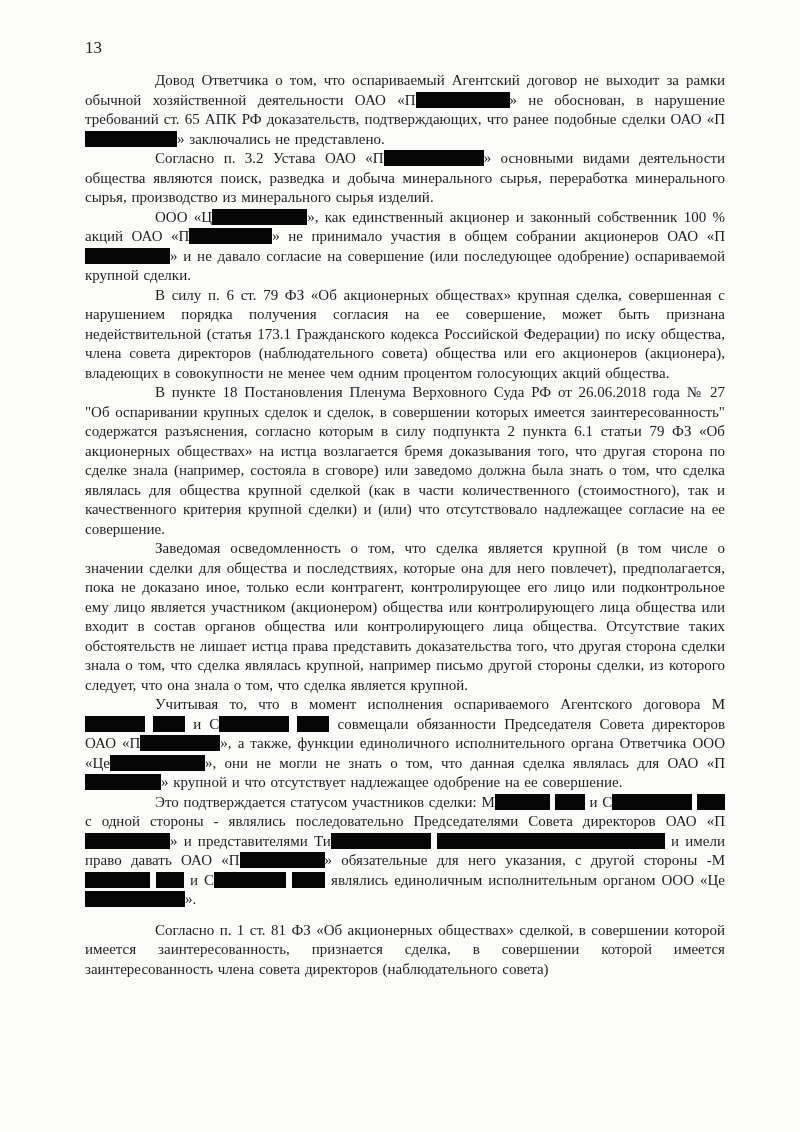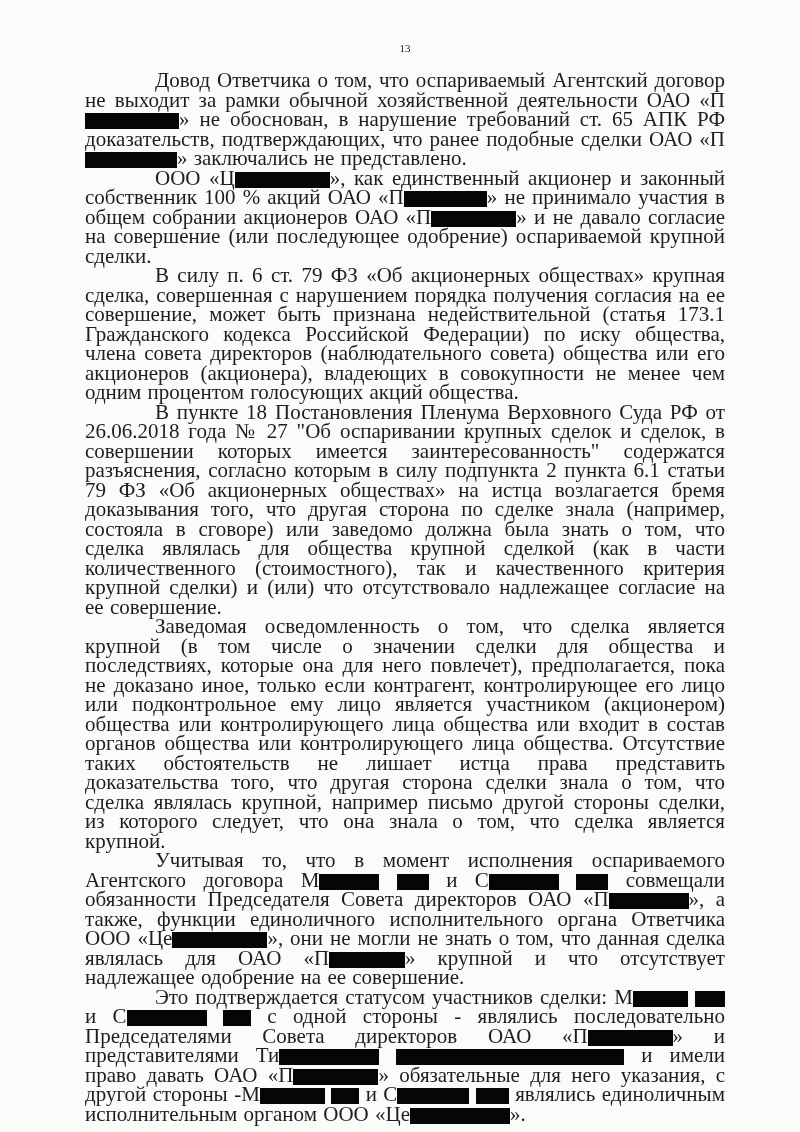--- a/index.html
+++ b/index.html
@@ -14,28 +14,27 @@
     font-family: "Liberation Serif", "DejaVu Serif", serif;
     overflow: hidden;
   }
   .sheet {
     box-sizing: border-box;
     width: 800px;
     height: 1132px;
     padding: 38px 75px 0 85px;
   }
   .page-number {
-    text-align: center;
-    font-size: 11px;
+    font-size: 17px;
     line-height: 20px;
     margin: 0 0 13px 0;
   }
   .para {
     margin: 0;
-    font-size: 21px;
+    font-size: 15px;
     line-height: 19.5px;
     text-align: justify;
     text-indent: 70px;
     word-spacing: 1px;
   }
   .para.gap {
     margin-top: 11px;
   }
   .redact {
     display: inline-block;
@@ -44,20 +43,22 @@
     vertical-align: -3px;
   }
 </style>
 </head>
 <body style="background: rgb(251, 251, 250); color: rgb(29, 29, 29);">
 
 <div class="sheet">
   <div class="page-number">13</div>
   <div id="doc-body">
       <p class="para">Довод Ответчика о том, что оспариваемый Агентский договор не выходит за рамки обычной хозяйственной деятельности ОАО «П<span class="redact" style="width: 94px; background: rgb(6, 6, 6);"></span>» не обоснован, в нарушение требований ст. 65 АПК РФ доказательств, подтверждающих, что ранее подобные сделки ОАО «П<span class="redact" style="width: 92px; background: rgb(6, 6, 6);"></span>» заключались не представлено.</p>
+      <p class="para">Согласно п. 3.2 Устава ОАО «П<span class="redact" style="width: 100px; background: rgb(6, 6, 6);"></span>» основными видами деятельности общества являются поиск, разведка и добыча минерального сырья, переработка минерального сырья, производство из минерального сырья изделий.</p>
       <p class="para">ООО «Ц<span class="redact" style="width: 95px; background: rgb(6, 6, 6);"></span>», как единственный акционер и законный собственник 100 % акций ОАО «П<span class="redact" style="width: 83px; background: rgb(6, 6, 6);"></span>» не принимало участия в общем собрании акционеров ОАО «П<span class="redact" style="width: 85px; background: rgb(6, 6, 6);"></span>» и не давало согласие на совершение (или последующее одобрение) оспариваемой крупной сделки.</p>
       <p class="para">В силу п. 6 ст. 79 ФЗ «Об акционерных обществах» крупная сделка, совершенная с нарушением порядка получения согласия на ее совершение, может быть признана недействительной (статья 173.1 Гражданского кодекса Российской Федерации) по иску общества, члена совета директоров (наблюдательного совета) общества или его акционеров (акционера), владеющих в совокупности не менее чем одним процентом голосующих акций общества.</p>
       <p class="para">В пункте 18 Постановления Пленума Верховного Суда РФ от 26.06.2018 года № 27 "Об оспаривании крупных сделок и сделок, в совершении которых имеется заинтересованность" содержатся разъяснения, согласно которым в силу подпункта 2 пункта 6.1 статьи 79 ФЗ «Об акционерных обществах» на истца возлагается бремя доказывания того, что другая сторона по сделке знала (например, состояла в сговоре) или заведомо должна была знать о том, что сделка являлась для общества крупной сделкой (как в части количественного (стоимостного), так и качественного критерия крупной сделки) и (или) что отсутствовало надлежащее согласие на ее совершение.</p>
       <p class="para">Заведомая осведомленность о том, что сделка является крупной (в том числе о значении сделки для общества и последствиях, которые она для него повлечет), предполагается, пока не доказано иное, только если контрагент, контролирующее его лицо или подконтрольное ему лицо является участником (акционером) общества или контролирующего лица общества или входит в состав органов общества или контролирующего лица общества. Отсутствие таких обстоятельств не лишает истца права представить доказательства того, что другая сторона сделки знала о том, что сделка являлась крупной, например письмо другой стороны сделки, из которого следует, что она знала о том, что сделка является крупной.</p>
       <p class="para">Учитывая то, что в момент исполнения оспариваемого Агентского договора М<span class="redact" style="width: 60px; background: rgb(6, 6, 6);"></span> <span class="redact" style="width: 32px; background: rgb(6, 6, 6);"></span> и С<span class="redact" style="width: 70px; background: rgb(6, 6, 6);"></span> <span class="redact" style="width: 32px; background: rgb(6, 6, 6);"></span> совмещали обязанности Председателя Совета директоров ОАО «П<span class="redact" style="width: 80px; background: rgb(6, 6, 6);"></span>», а также, функции единоличного исполнительного органа Ответчика ООО «Це<span class="redact" style="width: 95px; background: rgb(6, 6, 6);"></span>», они не могли не знать о том, что данная сделка являлась для ОАО «П<span class="redact" style="width: 76px; background: rgb(6, 6, 6);"></span>» крупной и что отсутствует надлежащее одобрение на ее совершение.</p>
       <p class="para">Это подтверждается статусом участников сделки: М<span class="redact" style="width: 55px; background: rgb(6, 6, 6);"></span> <span class="redact" style="width: 30px; background: rgb(6, 6, 6);"></span> и С<span class="redact" style="width: 80px; background: rgb(6, 6, 6);"></span> <span class="redact" style="width: 28px; background: rgb(6, 6, 6);"></span> с одной стороны - являлись последовательно Председателями Совета директоров ОАО «П<span class="redact" style="width: 85px; background: rgb(6, 6, 6);"></span>» и представителями Ти<span class="redact" style="width: 100px; background: rgb(6, 6, 6);"></span> <span class="redact" style="width: 228px; background: rgb(6, 6, 6);"></span> и имели право давать ОАО «П<span class="redact" style="width: 85px; background: rgb(6, 6, 6);"></span>» обязательные для него указания, с другой стороны -М<span class="redact" style="width: 65px; background: rgb(6, 6, 6);"></span> <span class="redact" style="width: 28px; background: rgb(6, 6, 6);"></span> и С<span class="redact" style="width: 72px; background: rgb(6, 6, 6);"></span> <span class="redact" style="width: 33px; background: rgb(6, 6, 6);"></span> являлись единоличным исполнительным органом ООО «Це<span class="redact" style="width: 100px; background: rgb(6, 6, 6);"></span>».</p>
+      <p class="para gap">Согласно п. 1 ст. 81 ФЗ «Об акционерных обществах» сделкой, в совершении которой имеется заинтересованность, признается сделка, в совершении которой имеется заинтересованность члена совета директоров (наблюдательного совета)</p>
     </div>
 </div>
 
 </body></html>

